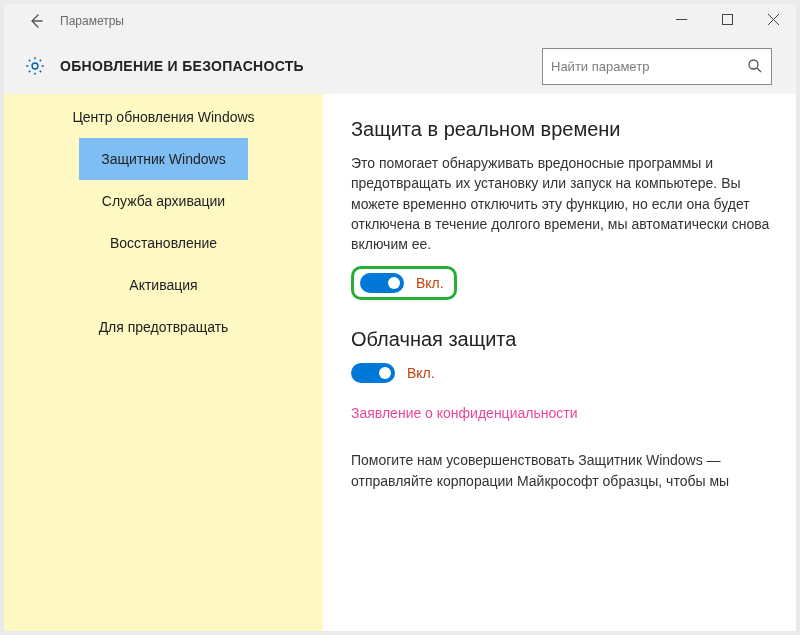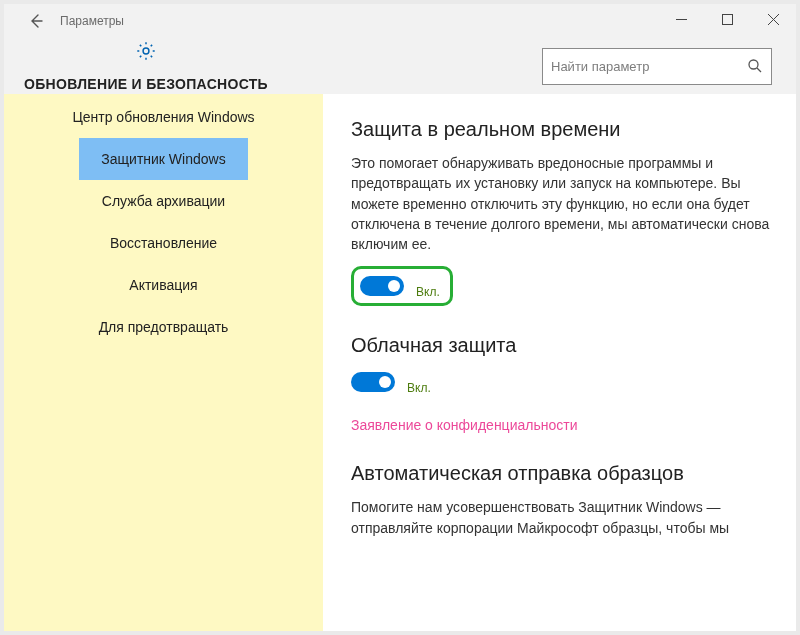--- a/index.html
+++ b/index.html
@@ -19,21 +19,21 @@
   .titlebar .title { margin-left: 8px; font-size: 12px; color: #6b6b6b; }
   .win-controls { position: absolute; right: 0; top: 0; display: flex; }
   .win-btn {
     width: 46px; height: 30px; display: flex; align-items: center; justify-content: center;
     cursor: pointer; color: #555;
   }
   .header-row {
     height: 56px; background: #f2f2f2; display: flex; align-items: center;
     padding: 0 24px 0 20px; justify-content: space-between;
   }
-  .header-left { display: flex; align-items: center; gap: 14px; flex-direction: column; }
+  .header-left { display: flex; align-items: center; gap: 14px; }
   .gear { width: 22px; height: 22px; display: flex; align-items: center; justify-content: center; color: #0063b1; }
   .header-title { font-size: 14px; font-weight: 600; letter-spacing: 0.3px; color: #222; }
   .search-wrap {
     width: 230px; height: 37px; border: 1px solid #8a8a8a; background: #fff;
     display: flex; align-items: center; padding: 0 8px; position: relative;
   }
   .search-wrap input {
     flex: 1; border: none; outline: none; font-size: 13px; color: #333; background: transparent;
   }
   .search-wrap input::placeholder { color: #7d7d7d; }
@@ -64,21 +64,21 @@
     border: 3px solid #27ae35; border-radius: 10px; padding: 4px 10px 4px 6px;
   }
   .switch {
     width: 44px; height: 20px; border-radius: 10px; background: #0078d7;
     position: relative; cursor: pointer;
   }
   .switch .knob {
     width: 12px; height: 12px; border-radius: 50%; background: #fff;
     position: absolute; top: 4px; right: 4px;
   }
-  .switch-label { font-size: 12px; color: #4d7c0f; margin-top: 12px; }
+  .switch-label { font-size: 14px; color: #c2410c; }
   .link { color: #ec4899; font-size: 14px; cursor: pointer; display: inline-block; margin-top: 4px; }
 </style>
 </head>
 <body>
 
 <div class="window">
 
   <div class="titlebar">
     <div class="back">
       <svg width="16" height="16" viewBox="0 0 16 16">
@@ -166,20 +166,19 @@
           <div class="switch">
               <div class="knob"></div>
             </div>
           <span class="switch-label">Вкл.</span>
         </div>
         <br>
         <span class="link">Заявление о конфиденциальности</span>
       </div>
 
       <div class="section">
-        <h2>Автоматическая отправка образцов</h2>
         <p>Помогите нам усовершенствовать Защитник Windows — отправляйте корпорации Майкрософт образцы, чтобы мы</p>
       </div>
 
     </div>
   </div>
 
 </div>
 
 </body></html>

